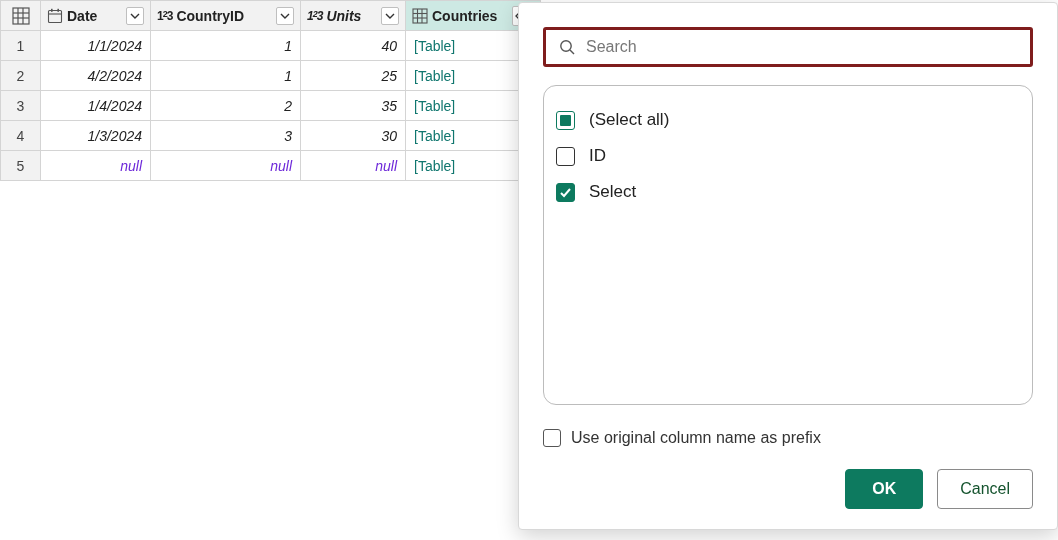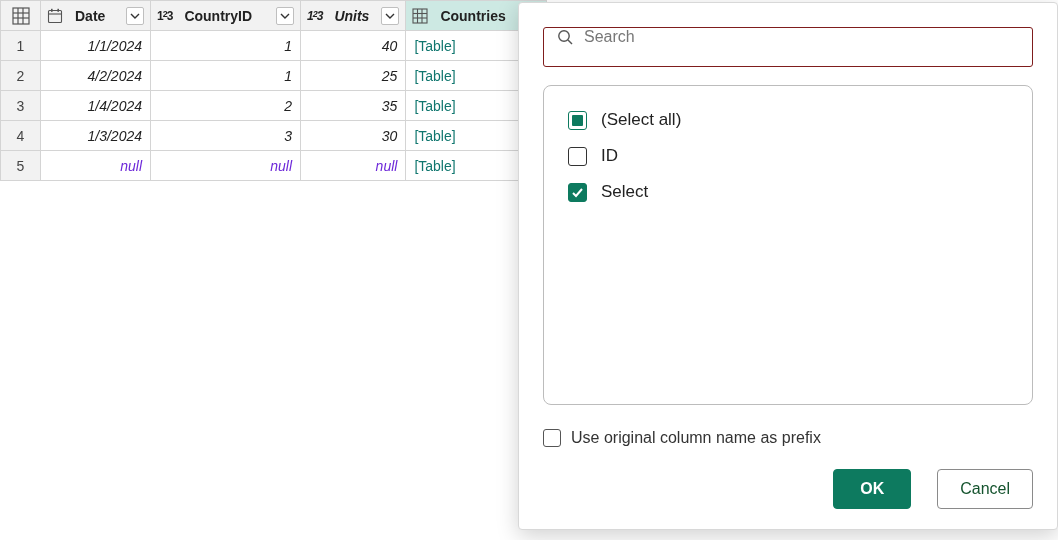--- a/index.html
+++ b/index.html
@@ -29,21 +29,21 @@
       text-align: left;
       padding: 0 6px;
     }
     .row-head { width: 40px; text-align: center; color:#444; }
     .grid tbody .row-head { background:#f2f2f2; font-weight:400;}
     .col-date { width: 110px; }
     .col-cid  { width: 150px; }
     .col-units{ width: 105px; font-style: italic; }
     .col-countries { width: 135px; }
 
-    th .hdr { display:flex; align-items:center; gap:12px; height:100%;}
+    th .hdr { display:flex; align-items:center; gap:4px; height:100%;}
     th .type-ico { flex:0 0 auto; display:flex; align-items:flex-start; }
     th .lbl { flex:1 1 auto; }
     th .drop { flex:0 0 auto; display:flex; align-items:center; justify-content:center; width:18px; height:18px; border:1px solid #bfbfbf; background:#fff; border-radius:2px;}
     th.countries-hdr { background:#cde9e3; }
     th .expand { flex:0 0 auto; display:flex; align-items:center; justify-content:center; width:22px; height:20px; border:1px solid #bfbfbf; background:#fff; border-radius:2px;}
 
     .grid tbody td { padding:0 8px; }
     .grid tbody td.num { text-align:right; font-style:italic; }
     .grid tbody td.table-link { color:#0f766e; }
     .null { color:#6d28d9; font-style:italic; }
@@ -61,53 +61,53 @@
       left:518px; top:2px;
       width:540px; height:528px;
       background:#fff;
       border:1px solid #d8d8d8;
       border-radius:4px;
       box-shadow:0 6px 22px rgba(0,0,0,0.18);
       padding:24px 24px 20px 24px;
       display:flex; flex-direction:column;
     }
     .search {
-      display:flex; align-items:flex-start; gap:10px;
-      border:1px solid #7f1d1d; border-radius:3px;
+      display:flex; align-items:center; gap:10px;
+      border:3px solid #7f1d1d; border-radius:3px;
       height:40px; padding:0 12px; color:#666;
     }
     .search input{
       border:none; outline:none; flex:1; font-size:16px; color:#333; background:transparent;
     }
     .search input::placeholder{ color:#777; }
 
     .list-box {
       margin-top:18px;
-      border:1px solid #bcbcbc; border-radius:8px;
+      border:1px solid #bcbcbc; border-radius:13px;
       flex:1 1 auto;
-      padding:16px 22px;
+      padding:16px 10px;
     }
     .opt { display:flex; align-items:center; gap:14px; padding:8px 2px; font-size:17px;}
     .cb {
       width:19px; height:19px; border:1.5px solid #333; border-radius:3px; display:flex;
       align-items:center; justify-content:center; flex:0 0 auto;
     }
     .cb.indeterminate{ border-color:#0d7a5f;}
     .cb.indeterminate::after{ content:""; width:11px; height:11px; background:#0d7a5f; border-radius:1px;}
     .cb.checked{ background:#0d7a5f; border-color:#0d7a5f;}
     .cb.checked svg{ display:block;}
     .cb svg{ display:none;}
 
     .prefix-row{ display:flex; align-items:center; gap:10px; margin-top:24px; font-size:16px; color:#333;}
     .prefix-row .cb{ width:18px; height:18px; border-color:#555; border-radius:3px;}
 
     .btnbar{ display:flex; justify-content:flex-end; gap:14px; margin-top:22px;}
     .btn{
       min-width:78px; height:40px; border-radius:4px; font-size:16px; padding:0 22px;
-      cursor:pointer; font-family:inherit;margin-left:12px;
+      cursor:pointer; font-family:inherit;
     }
     .btn.primary{ background:#0d7a5f; border:1px solid #0d7a5f; color:#fff; font-weight:600;}
     .btn.secondary{ background:#fff; border:1px solid #8a8a8a; color:#14532d;}
   </style>
 </head>
 <body>
 
 <table class="grid">
   <thead>
     <tr>

